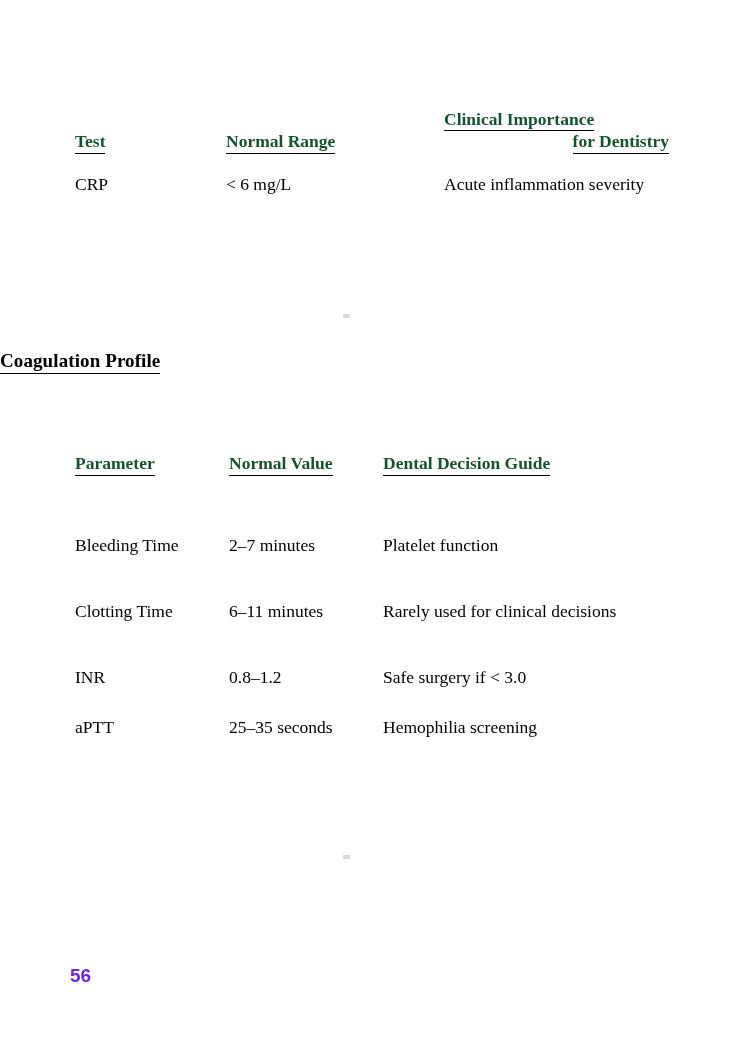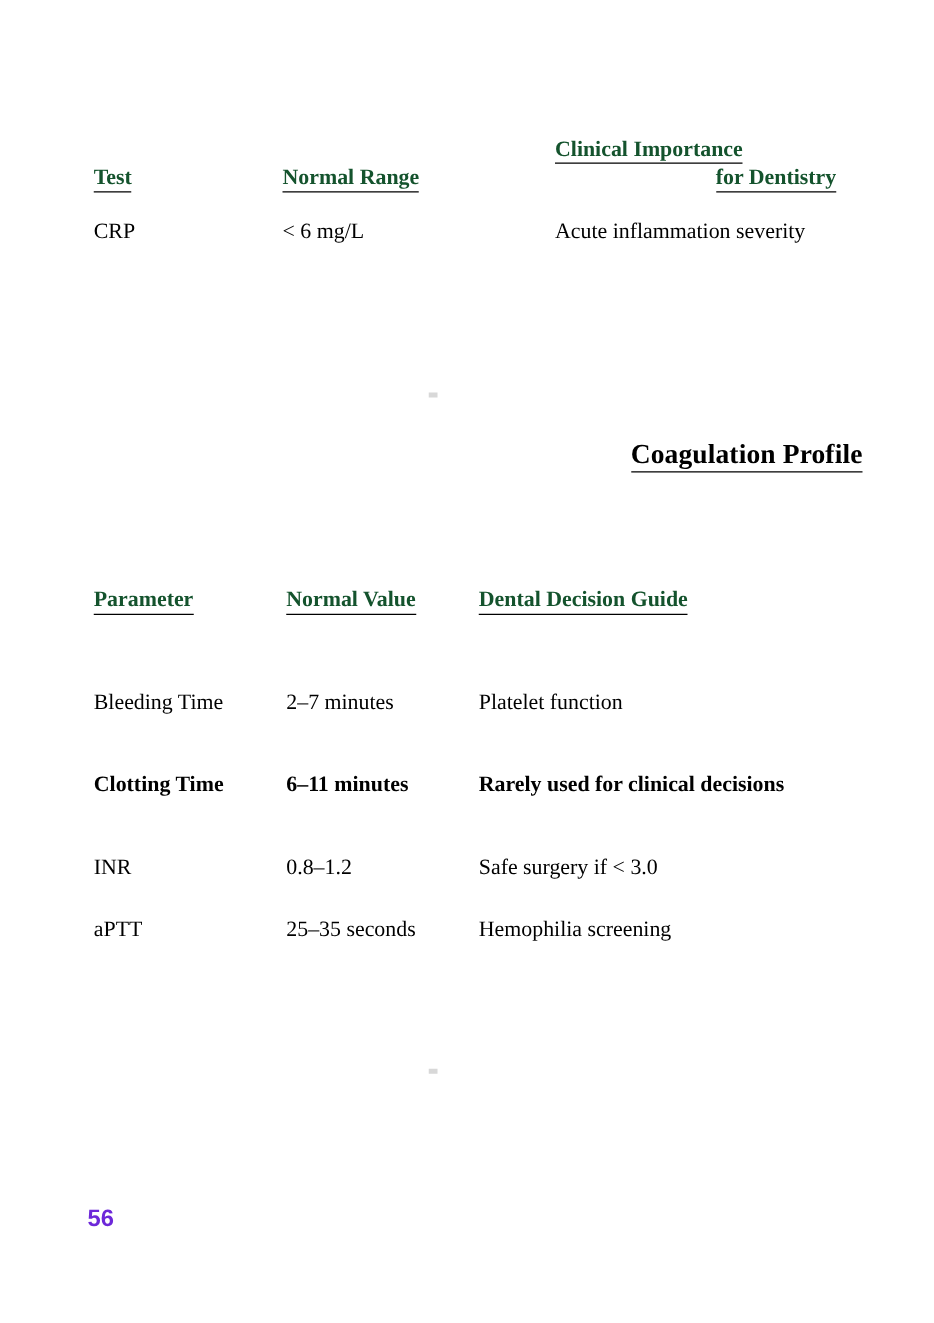--- a/index.html
+++ b/index.html
@@ -75,42 +75,42 @@
   #table-inflammatory thead th { height: 56px; }
   #table-inflammatory tbody td { height: 58px; }
   #table-inflammatory tbody tr.tall td { height: 62px; }
 
   
   .section-heading {
     position: absolute;
     left: 0;
     top: 350px;
     width: 690px;
-    text-align: right;
-    font-size: 22px;
+    text-align: left;
+    font-size: 19px;
     font-weight: bold;
     letter-spacing: 0.1px;
   }
   .section-heading .hdr-underline {
     border-bottom-width: 1.8px;
   }
 
   
   #table-coagulation {
     left: 75px;
-    top: 452px;
+    top: 436px;
     width: 600px;
   }
   #table-coagulation col.c1 { width: 154px; }
   #table-coagulation col.c2 { width: 154px; }
   #table-coagulation col.c3 { width: 292px; }
   #table-coagulation thead th { height: 40px; }
   #table-coagulation tbody td { height: 50px; }
   #table-coagulation tbody tr.gap-top td { padding-top: 45px; }
-  #table-coagulation tbody tr.two-line td { height: 82px; font-weight: bold; }
+  #table-coagulation tbody tr.two-line td { height: 82px; }
 
   
   .faint-mark {
     position: absolute;
     width: 7px;
     height: 4px;
     background: #d8d8d8;
   }
   #faint-mark-1 { left: 343px; top: 314px; }
   #faint-mark-2 { left: 343px; top: 855px; }

